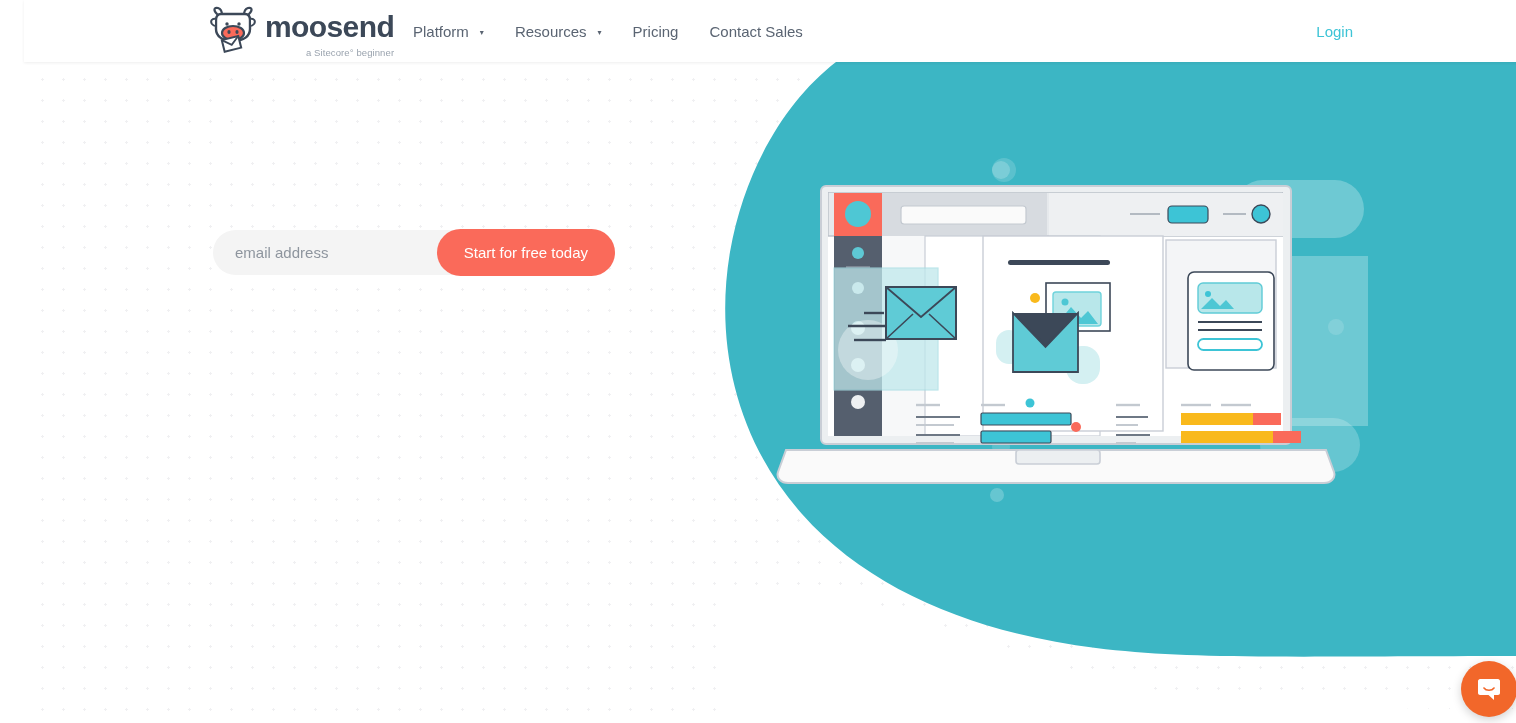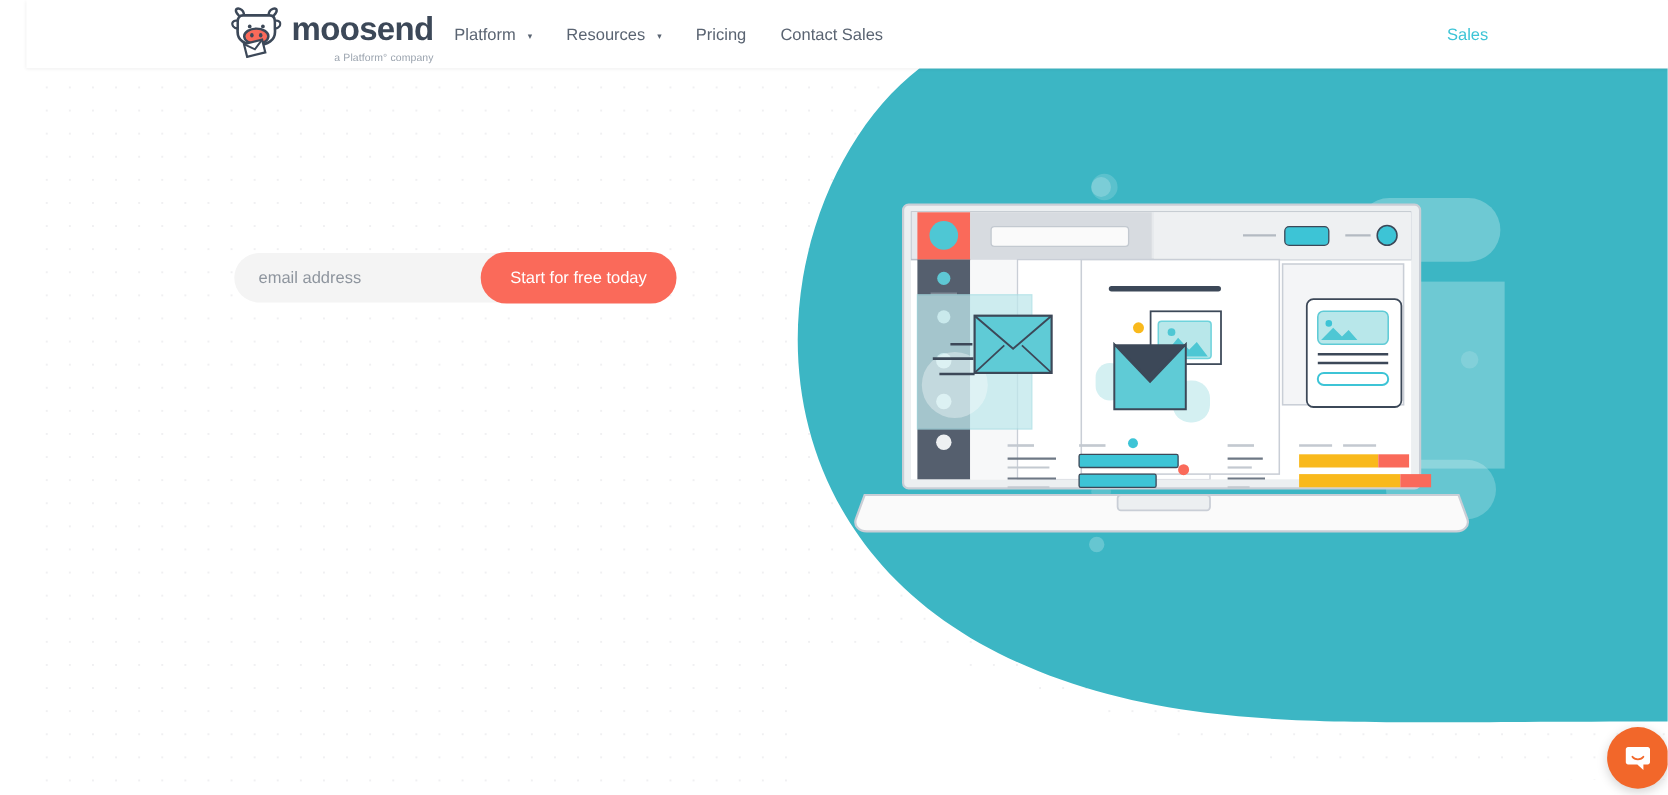--- a/index.html
+++ b/index.html
@@ -137,21 +137,21 @@
 
         <ellipse cx="23" cy="28" rx="11" ry="7" fill="#fa6a5a" stroke="#3c4858" stroke-width="2.2"></ellipse>
         <ellipse cx="19" cy="27" rx="1.6" ry="2.1" fill="#3c4858"></ellipse>
         <ellipse cx="27" cy="27" rx="1.6" ry="2.1" fill="#3c4858"></ellipse>
 
         <path d="M13,33 L30,33 L30,45 L13,45 Z" fill="#ffffff" stroke="#3c4858" stroke-width="2" transform="rotate(-14 21 39)"></path>
         <path d="M13,33 L21.5,40 L30,33" fill="none" stroke="#3c4858" stroke-width="1.8" transform="rotate(-14 21 39)"></path>
       </svg>
       <div class="logo-text-block">
         <span class="logo-word">moosend</span>
-        <span class="logo-sub">a Platform° company</span>
+        <span class="logo-sub">a Sitecore° beginner</span>
       </div>
     </div>
 
     <nav class="nav">
       <div class="nav-item">
         <span>Platform</span>
         <span class="caret">▾</span>
       </div>
       <div class="nav-item">
         <span>Resources</span>
@@ -159,21 +159,21 @@
       </div>
       <div class="nav-item">
         <span>Pricing</span>
       </div>
       <div class="nav-item">
         <span>Contact Sales</span>
       </div>
     </nav>
 
     <div class="header-right">
-      <span class="login-link">Sales</span>
+      <span class="login-link">Login</span>
     </div>
   </header>
 
   <div class="hero-copy">
 
     <form class="signup-form">
       <input class="email-input" type="text" placeholder="email address" style="">
       <button class="cta-btn">Start for free today</button>
     </form>
   </div>

